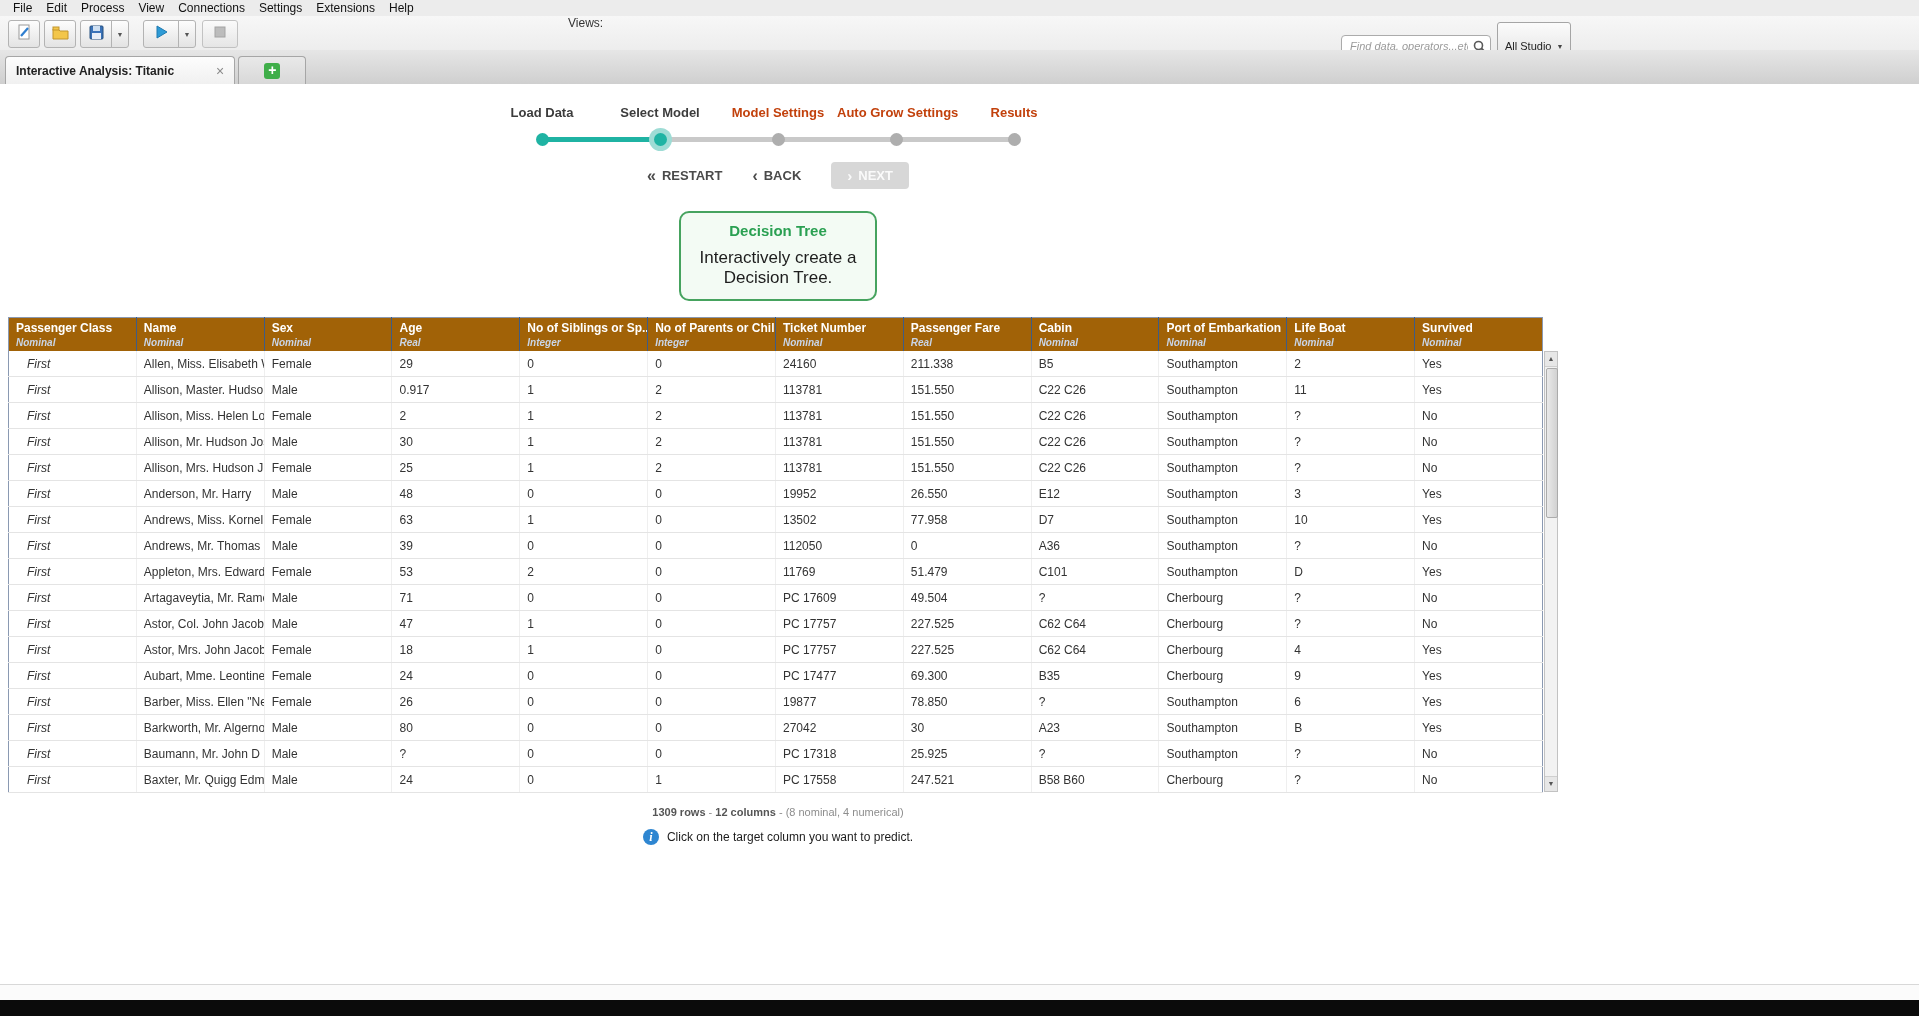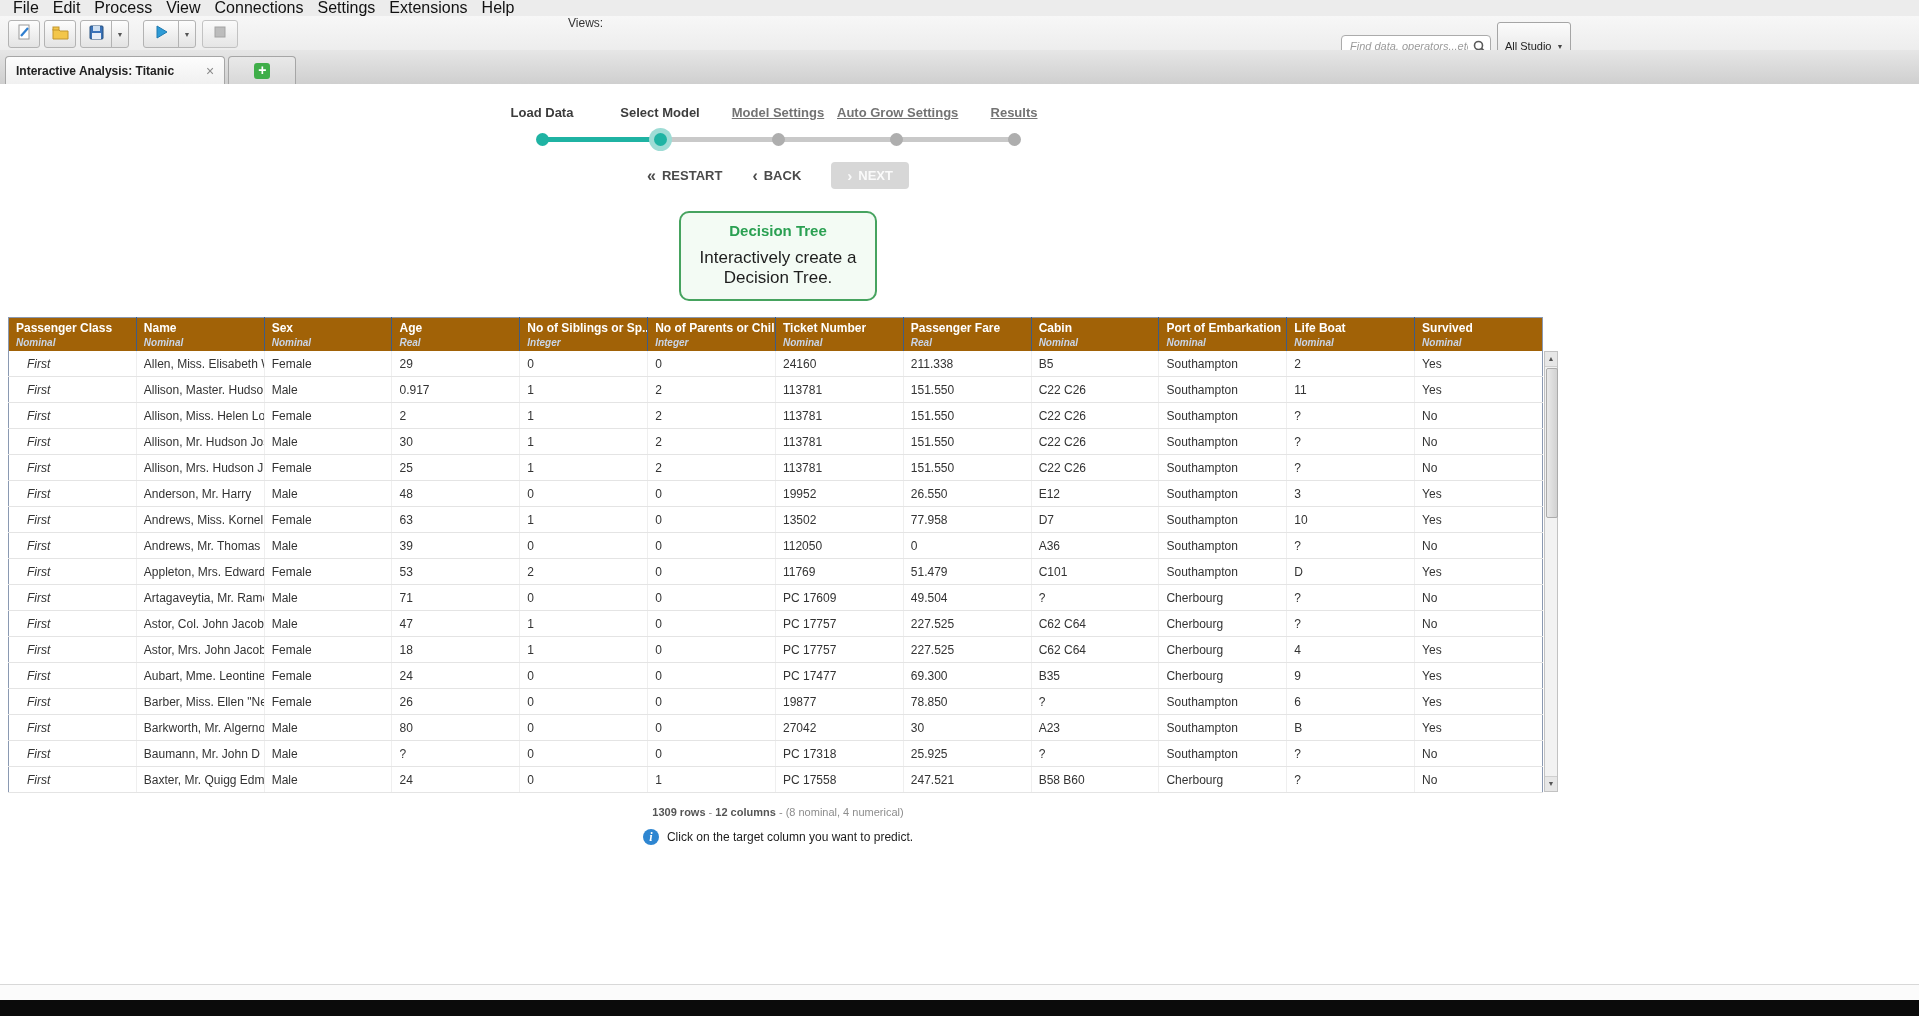--- a/index.html
+++ b/index.html
@@ -1,21 +1,21 @@
 <!DOCTYPE html>
 <html><head>
 <meta charset="utf-8">
 <style>
   html,body{margin:0;padding:0;}
   body{width:1919px;height:1016px;position:relative;overflow:hidden;
        font-family:"Liberation Sans",sans-serif;background:#ffffff;color:#222;}
 
   
   .menubar{position:absolute;top:0;left:0;right:0;height:16px;background:#ececec;
-           display:flex;align-items:center;padding-left:6px;font-size:16px;}
+           display:flex;align-items:center;padding-left:6px;font-size:12px;}
   .menubar span{padding:0 7px;cursor:default;color:#111;}
 
   
   .toolbar{position:absolute;top:16px;left:0;right:0;height:34px;background:linear-gradient(#f7f7f7,#ededed);
            border-bottom:1px solid #cfcfcf;}
   .tool-left{position:absolute;left:8px;top:4px;display:flex;align-items:center;}
   .tbtn{width:30px;height:26px;border:1px solid #b3b3b3;border-radius:3px;
         background:linear-gradient(#fdfdfd,#e3e3e3);display:flex;align-items:center;justify-content:center;}
   .tbtn.combo-main{border-radius:3px 0 0 3px;}
   .tbtn.dd{width:16px;margin-left:-1px;border-radius:0 3px 3px 0;font-size:7px;color:#555;}
@@ -45,38 +45,38 @@
         background:linear-gradient(#fbfbfb,#dedede);font-size:11px;color:#222;
         display:flex;align-items:center;padding:12px 7px;gap:5px;}
   .scope-btn .chev{font-size:7px;color:#444;}
 
   
   .tabstrip{position:absolute;top:50px;left:0;right:0;height:34px;
             background:linear-gradient(#e6e6e6,#cfcfcf);border-bottom:1px solid #b0b0b0;
             display:flex;align-items:flex-end;padding-left:5px;}
   .tab{height:27px;display:flex;align-items:center;border:1px solid #a6a6a6;border-bottom:none;
        border-radius:4px 4px 0 0;background:linear-gradient(#fdfdfd,#f0f0f0);padding:0 10px;margin-right:3px;}
-  .tab .tab-title{font-size:12px;font-weight:bold;color:#222;margin-right:32px;white-space:nowrap;}
+  .tab .tab-title{font-size:12px;font-weight:bold;color:#222;margin-right:42px;white-space:nowrap;}
   .tab .close{color:#8a8a8a;font-size:14px;line-height:14px;}
   .tab.plus-tab{width:46px;justify-content:center;background:linear-gradient(#e9e9e9,#d8d8d8);}
   .plus-glyph{display:inline-block;width:16px;height:16px;background:#3fae49;color:#fff;border-radius:3px;
        font-size:14px;line-height:15px;text-align:center;font-weight:bold;}
 
   
   .content{position:absolute;top:84px;left:0;right:0;bottom:31px;background:#fff;overflow:hidden;}
   .content-inner{width:1556px;}
 
   
   .wizard{position:relative;width:590px;margin:21px auto 0;display:flex;}
   .wiz-line{position:absolute;height:5px;border-radius:3px;top:32px;z-index:1;}
   .wiz-line.gray{left:59px;width:472px;background:#c9c9c9;}
   .wiz-line.teal{left:59px;width:118px;background:#1fb3a3;}
   .wiz-step{width:118px;text-align:center;position:relative;z-index:2;}
   .wiz-label{font-size:13px;font-weight:bold;height:21px;white-space:nowrap;color:#3c3c3c;}
-  .wiz-step.pending .wiz-label{color:#737373;text-decoration:underline;}
+  .wiz-step.pending .wiz-label{color:#c2410c;}
   .wiz-dot{width:13px;height:13px;border-radius:50%;margin:7px auto 0;background:#1fb3a3;}
   .wiz-step.active .wiz-dot{box-shadow:0 0 0 5px #9edcd5;}
   .wiz-step.pending .wiz-dot{background:#aeaeae;}
 
   
   .navrow{display:flex;justify-content:center;align-items:center;gap:30px;margin-top:16px;}
   .navlink{display:flex;align-items:center;gap:6px;font-size:13px;font-weight:bold;color:#4a4a4a;cursor:default;}
   .navlink .chev{font-size:16px;line-height:13px;color:#4a4a4a;font-weight:bold;}
   .next-btn{display:flex;align-items:center;gap:6px;background:#d7d7d7;border-radius:4px;
         padding:6px 16px;font-size:13px;font-weight:bold;color:#fafafa;}

